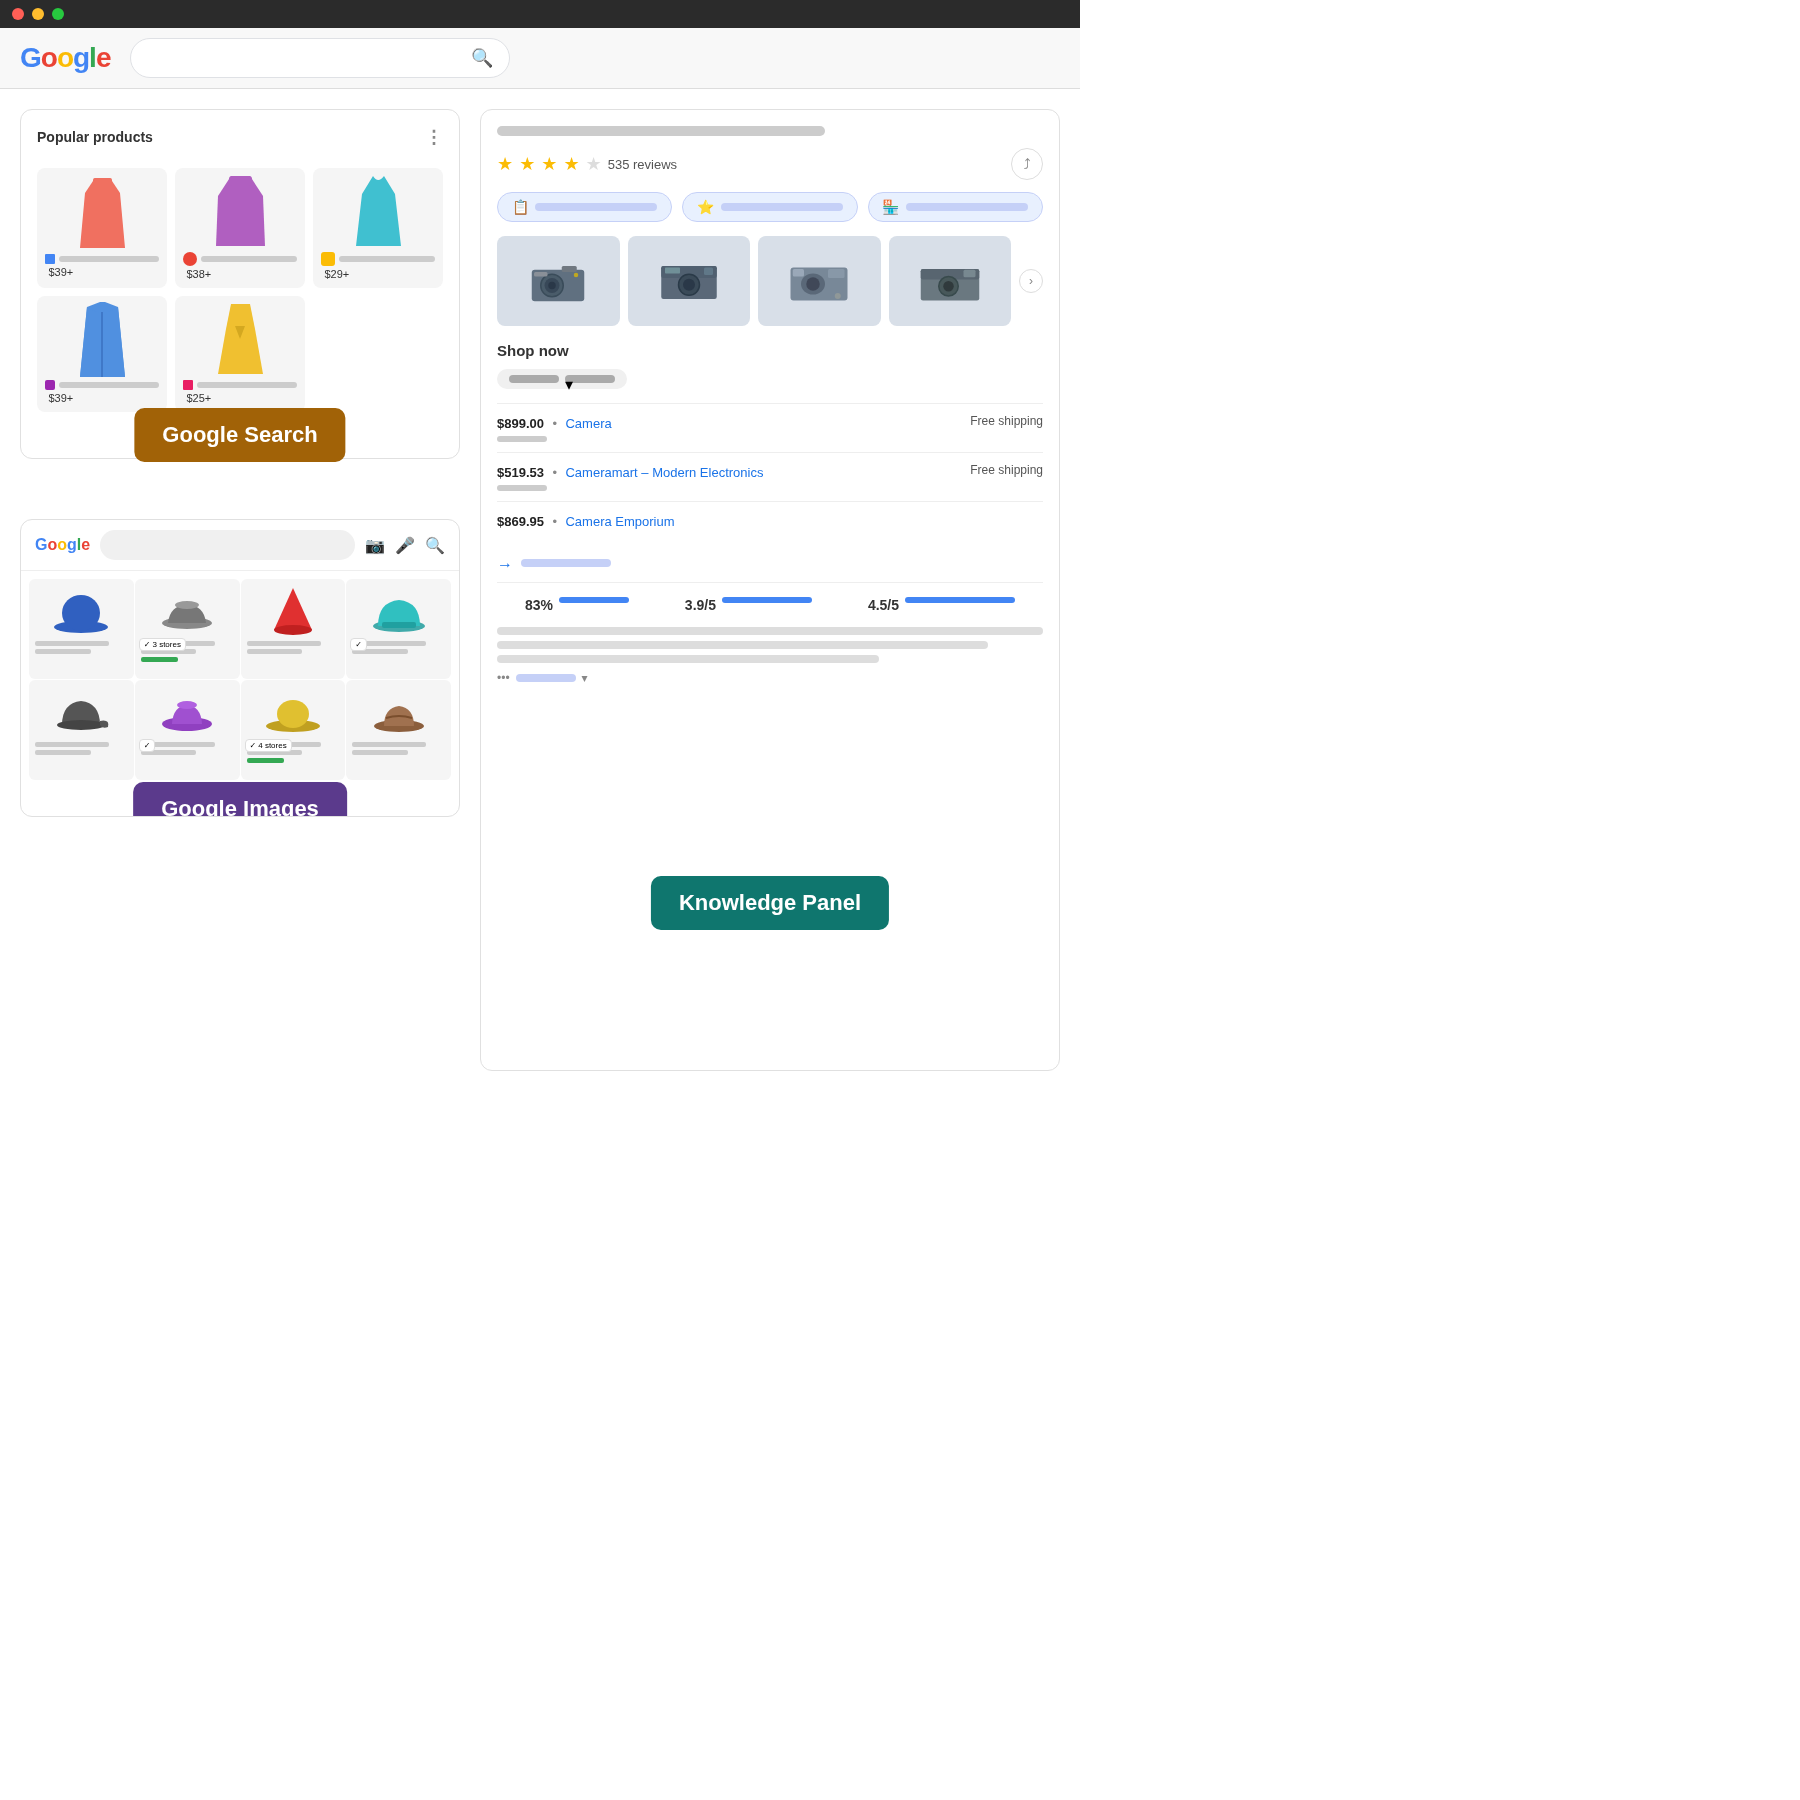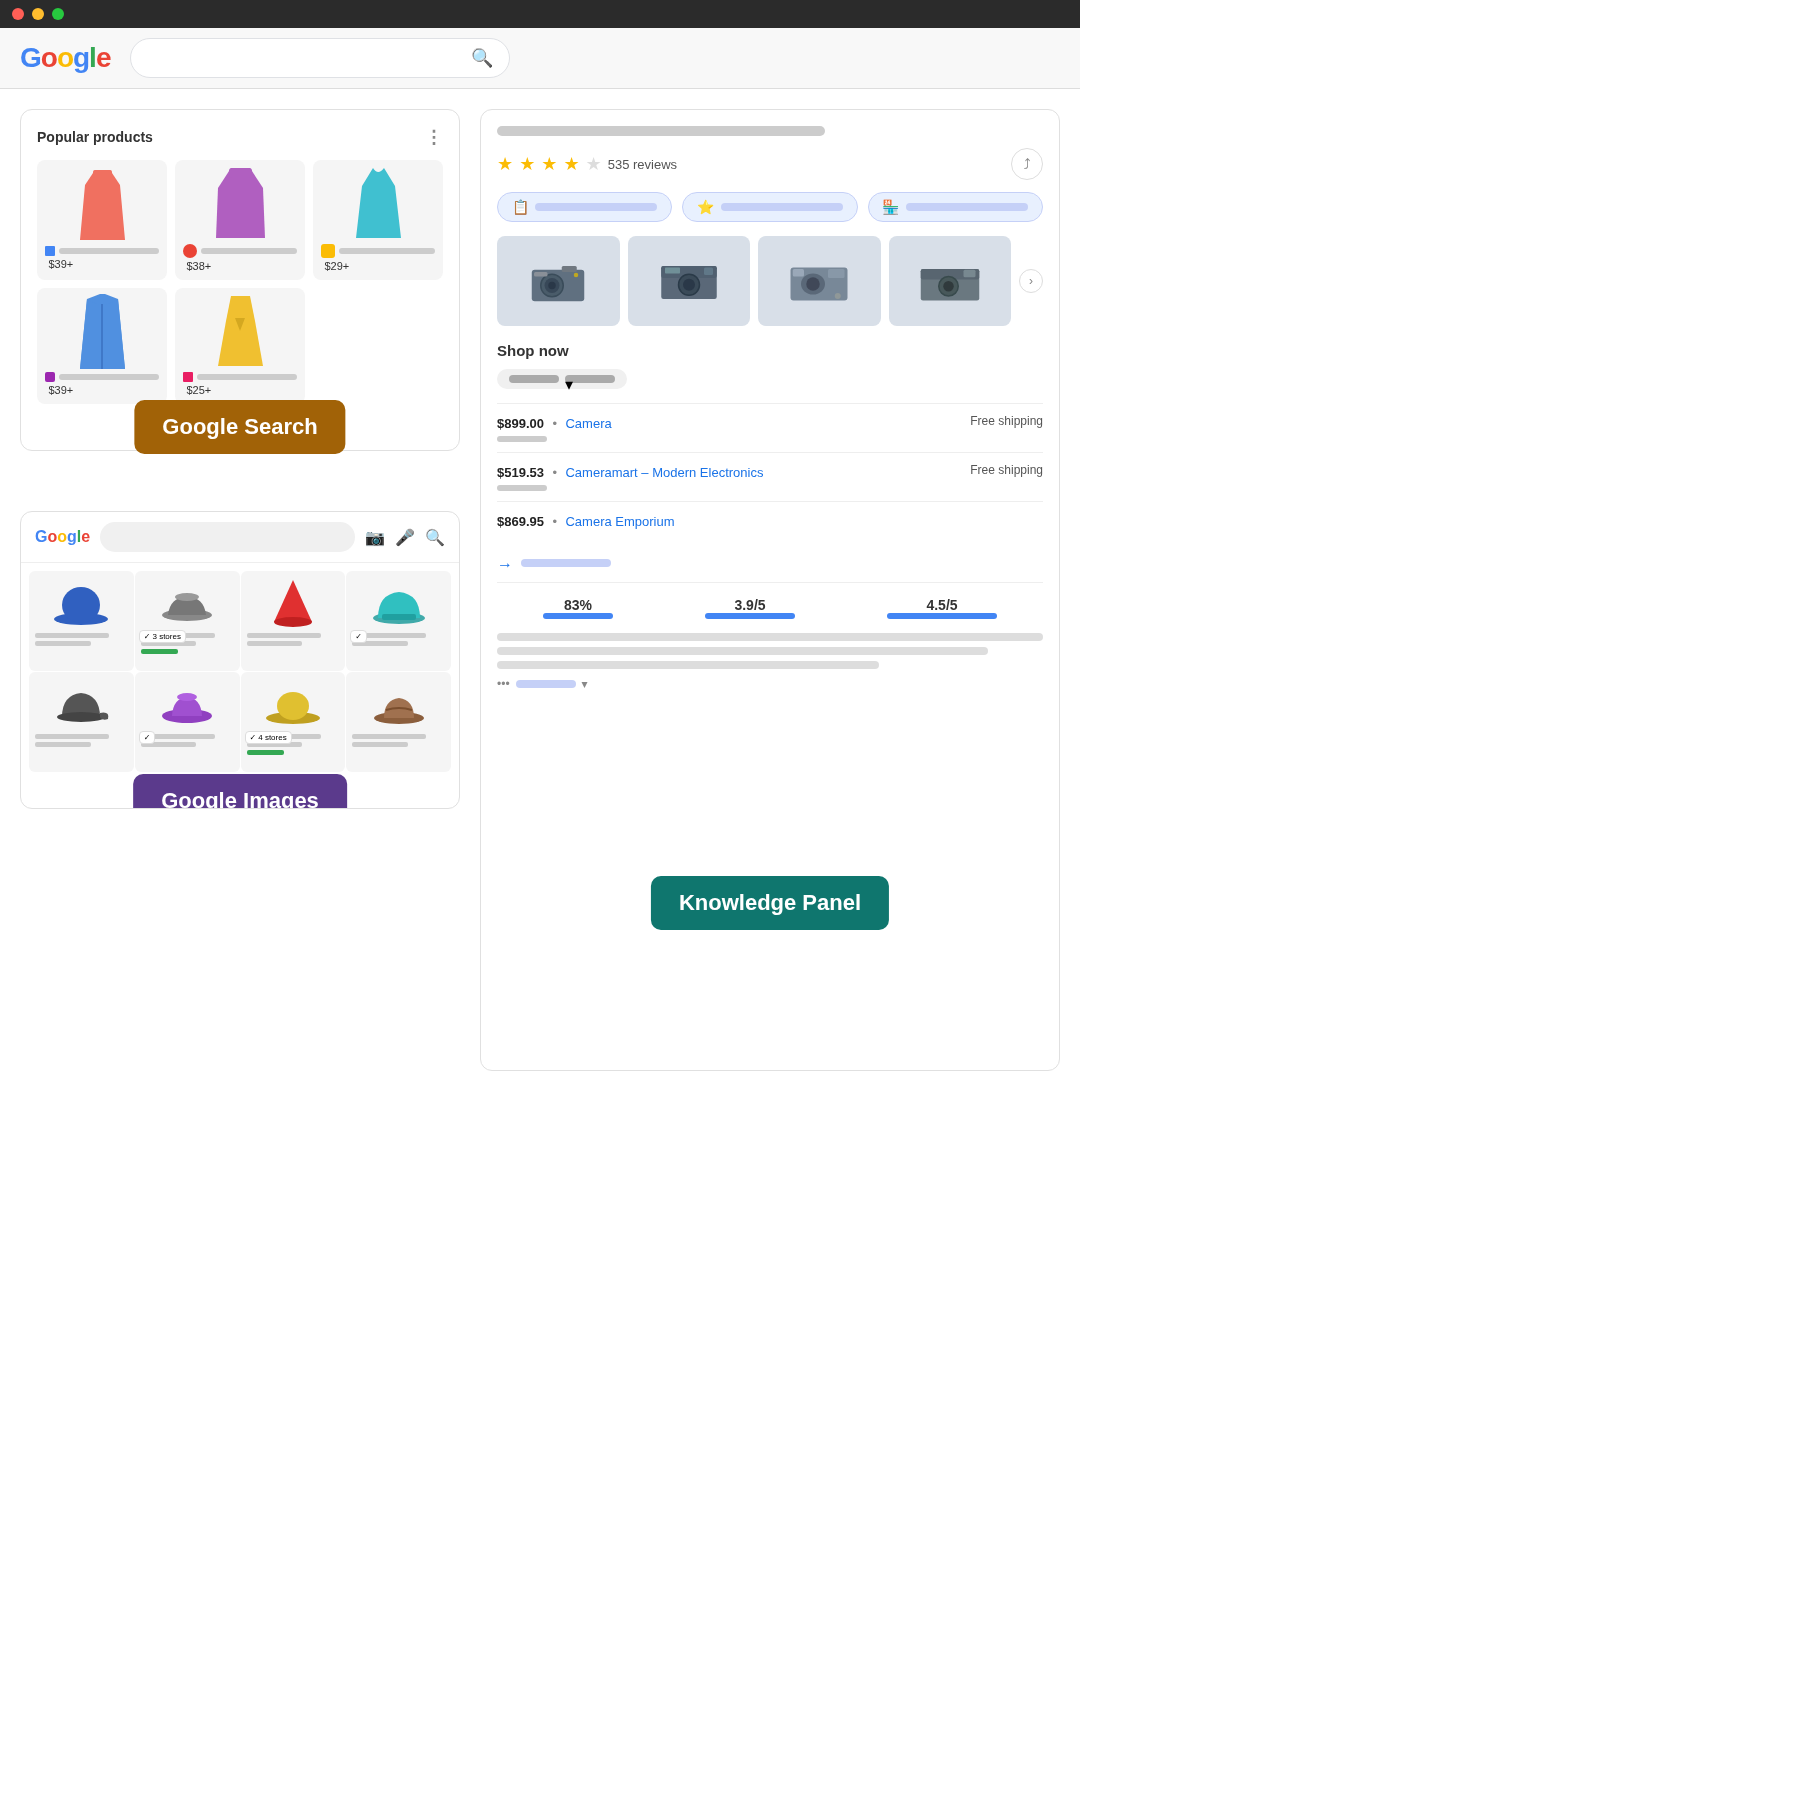--- a/index.html
+++ b/index.html
@@ -94,21 +94,21 @@
       border: 1px solid #e0e0e0;
       border-radius: 12px;
       padding: 16px;
       position: relative;
     }
 
     .shopping-card-title {
       font-size: 14px;
       font-weight: 600;
       color: #333;
-      margin-bottom: 12px;
+      margin-bottom: 20px;
       display: flex;
       justify-content: space-between;
       align-items: center;
     }
     .three-dots { color: #888; font-size: 18px; cursor: pointer; }
 
     .product-grid {
       display: grid;
       grid-template-columns: repeat(3, 1fr);
       gap: 8px;
@@ -450,22 +450,22 @@
 
     .stats-row {
       display: flex;
       justify-content: space-around;
       border-top: 1px solid #eee;
       padding-top: 14px;
       margin-top: 10px;
     }
     .stat-item {
       display: flex;
-      flex-direction: column;
-      align-items: center;
+      flex-direction: row;
+      gap: 6px;
     }
     .stat-value {
       font-size: 14px;
       font-weight: 600;
       color: #333;
     }
     .stat-bar {
       height: 6px;
       border-radius: 3px;
       background: #4285F4;

